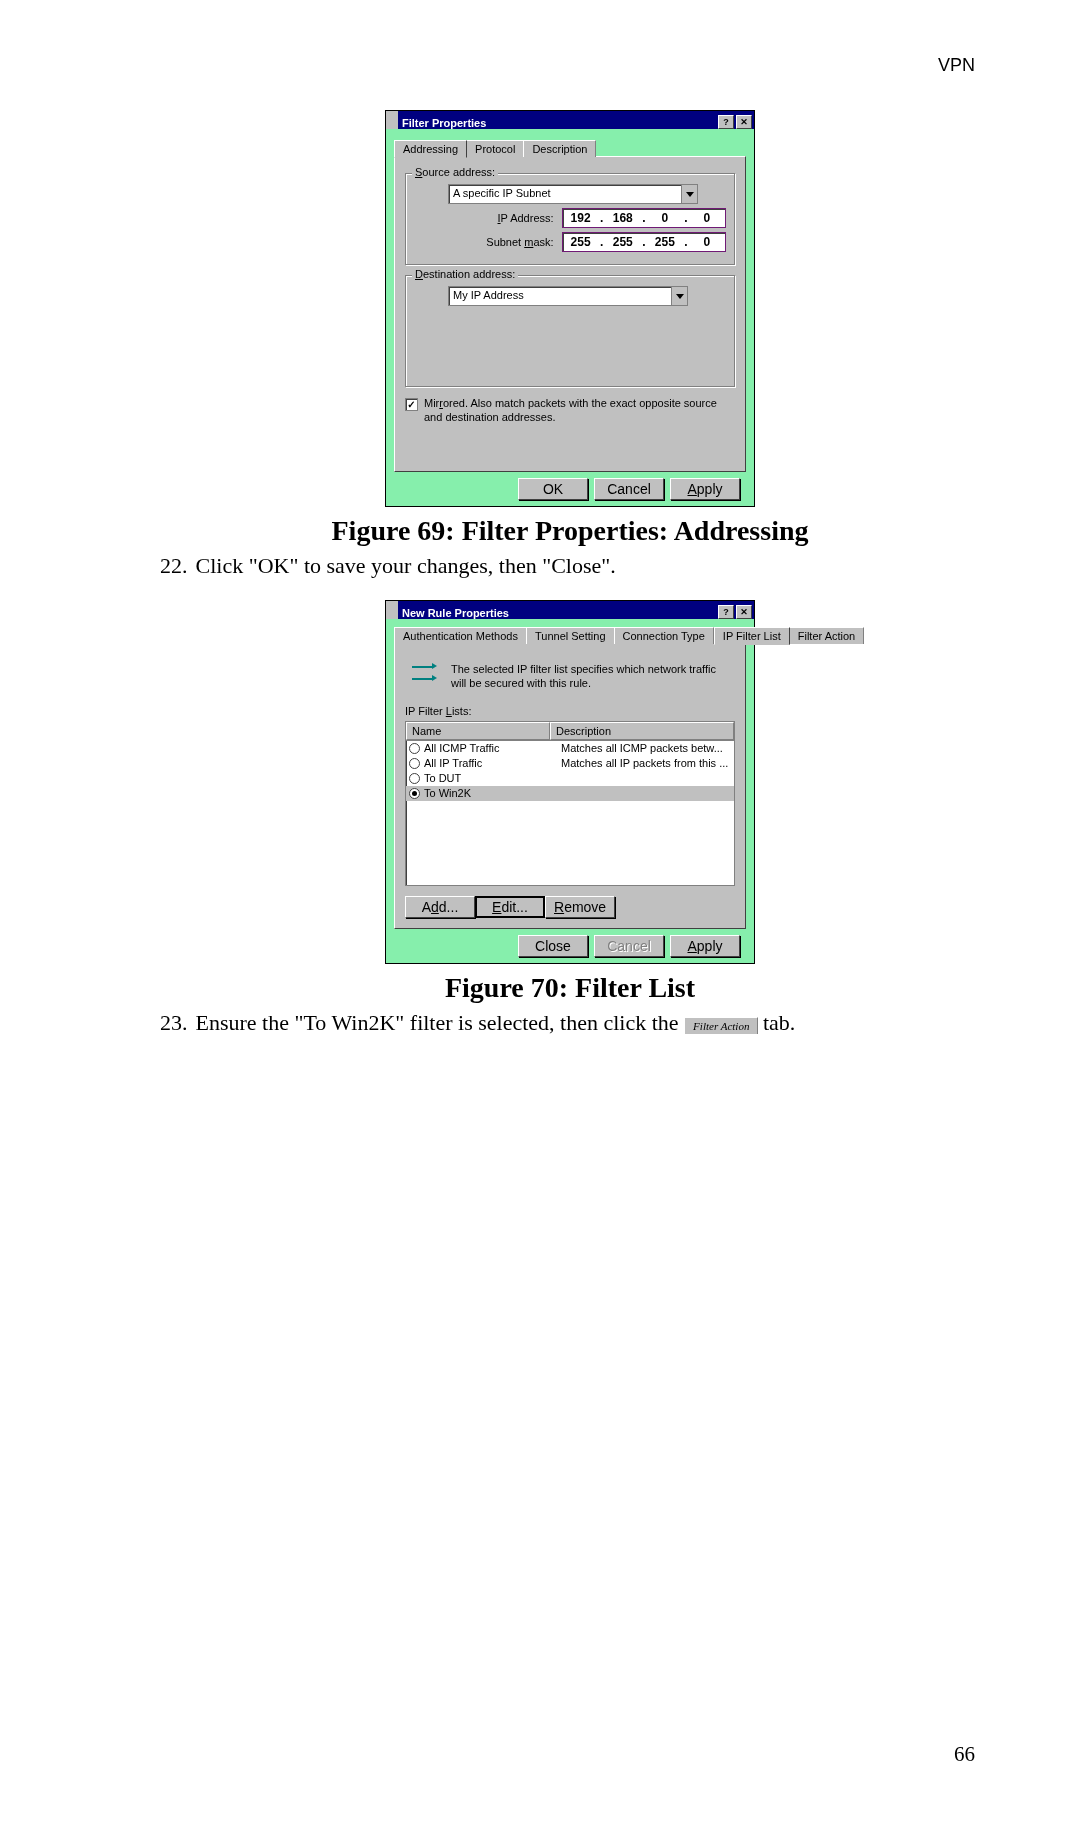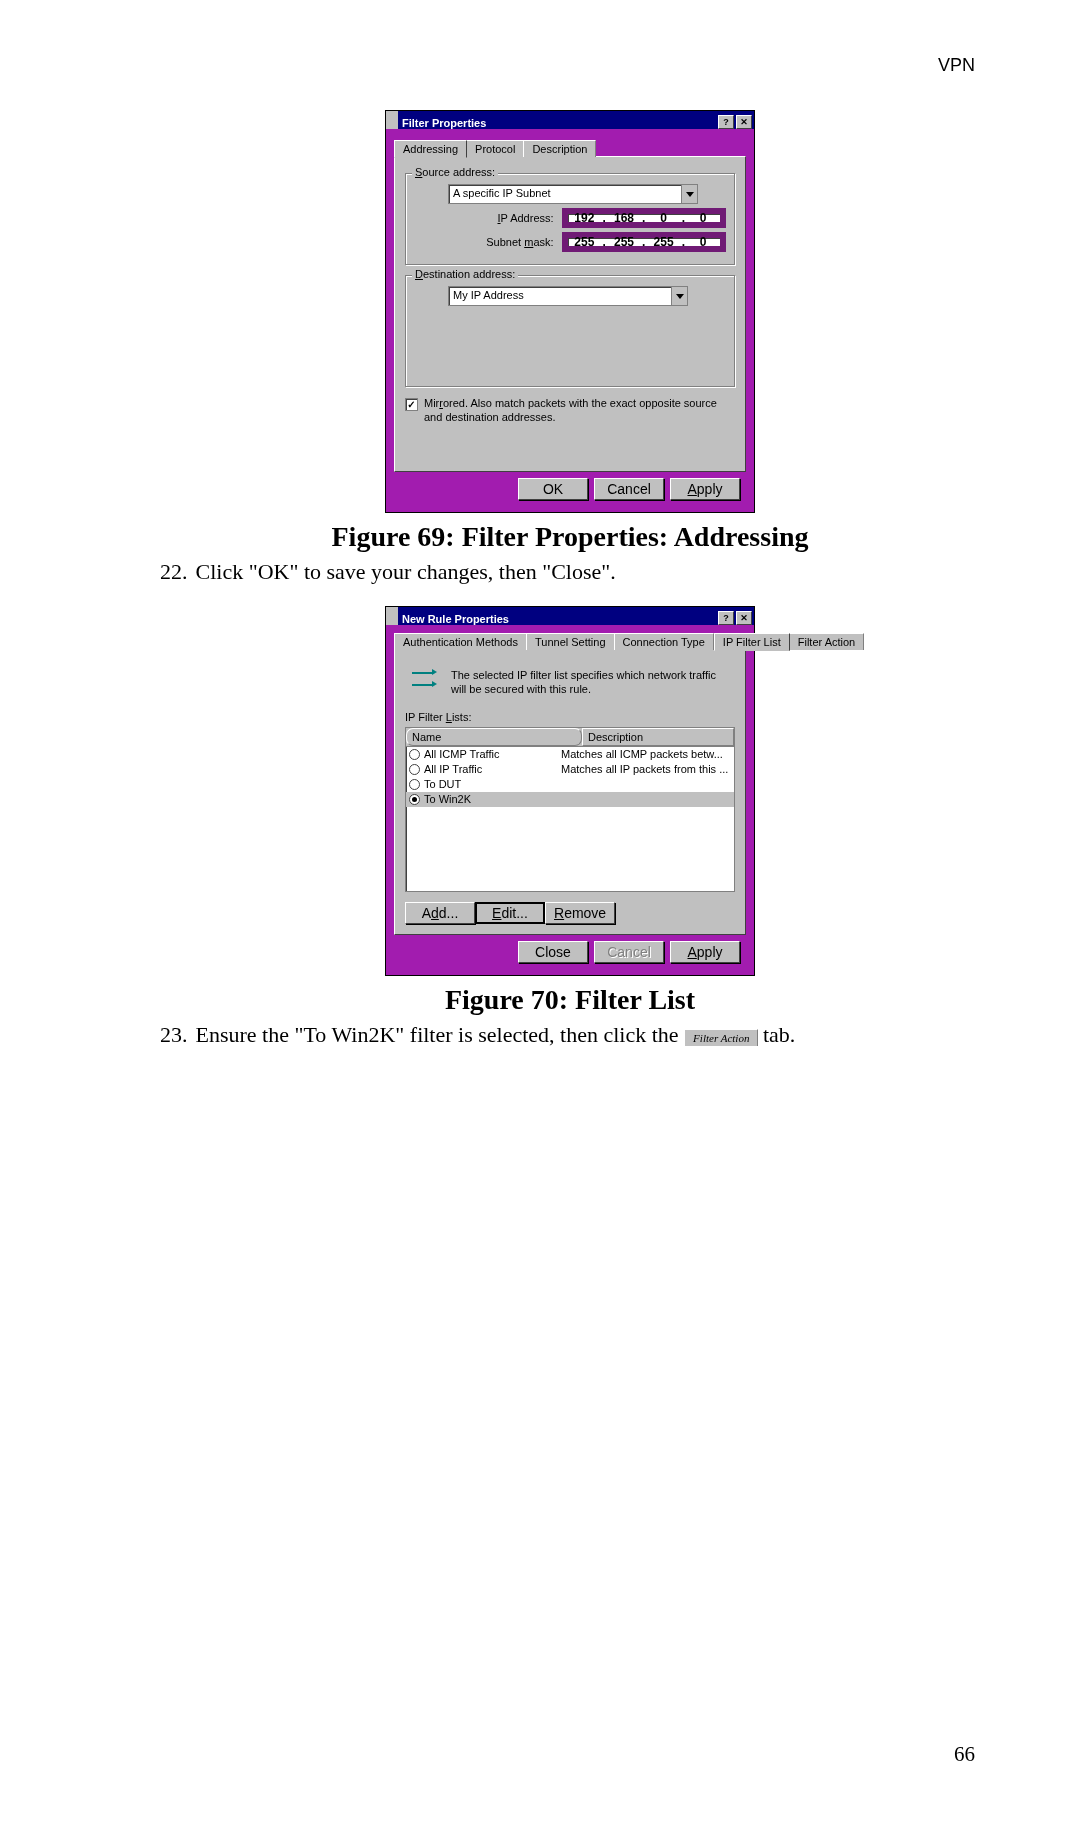--- a/index.html
+++ b/index.html
@@ -75,22 +75,22 @@
     margin-left: 2px;
     display: flex;
     align-items: center;
     justify-content: center;
     font-size: 9px;
     font-weight: bold;
     color: #000;
     font-family: Arial, sans-serif;
   }
   .dialog-body {
-    padding: 8px 8px 10px 8px;
-    background: #a21caf;
+    padding: 8px 8px 4px 8px;
+    background: #86efac;
   }
   .tabstrip {
     display: flex;
     align-items: flex-end;
     height: 20px;
     position: relative;
   }
   .tab {
     border: 1px solid #808080;
     border-bottom: none;
@@ -162,21 +162,21 @@
     border-left: 4px solid transparent;
     border-right: 4px solid transparent;
     border-top: 5px solid #000;
   }
   .row { display: flex; align-items: center; margin: 4px 0; }
   .row .lbl { width: 120px; text-align: right; margin-right: 8px; font-size: 11px; }
   .ipbox {
     display: flex;
     width: 165px;
     height: 20px;
-    border: 6px solid #701a75;
+    border: 1px solid #701a75;
     background: #fff;
     box-shadow: inset 1px 1px 0 #404040;
     align-items: center;
     font-weight: bold;
     font-size: 12px;
     font-family: "MS Sans Serif", Arial, sans-serif;
   }
   .ipbox .oct { flex:1; text-align: center; }
   .ipbox .dot { width: 6px; text-align: center; font-weight: bold; }
   .checkbox-row { display: flex; align-items: flex-start; margin-top: 6px; }
@@ -391,21 +391,21 @@
             <span class="arrow" style="top:1px;"></span>
             <span class="arrow" style="top:13px;"></span>
           </div>
           <div style="font-size:11px; line-height:1.3;">The selected IP filter list specifies which network traffic will be secured with this rule.</div>
         </div>
 
         <div class="lbl-plain">IP Filter <span class="under">L</span>ists:</div>
 
         <div class="listview">
           <div class="lv-header">
-            <div class="col col-name" style="width:176px;border-radius:7px;">Name</div>
+            <div class="col col-name" style="width:144px;">Name</div>
             <div class="col col-desc" style="flex:1;">Description</div>
           </div>
           <div class="lv-body">
             <div class="lv-row">
               <div class="col-name">
                   <span class="radio"></span>
                   <span>All ICMP Traffic</span>
                 </div>
               <div class="col-desc">Matches all ICMP packets betw...</div>
             </div>

